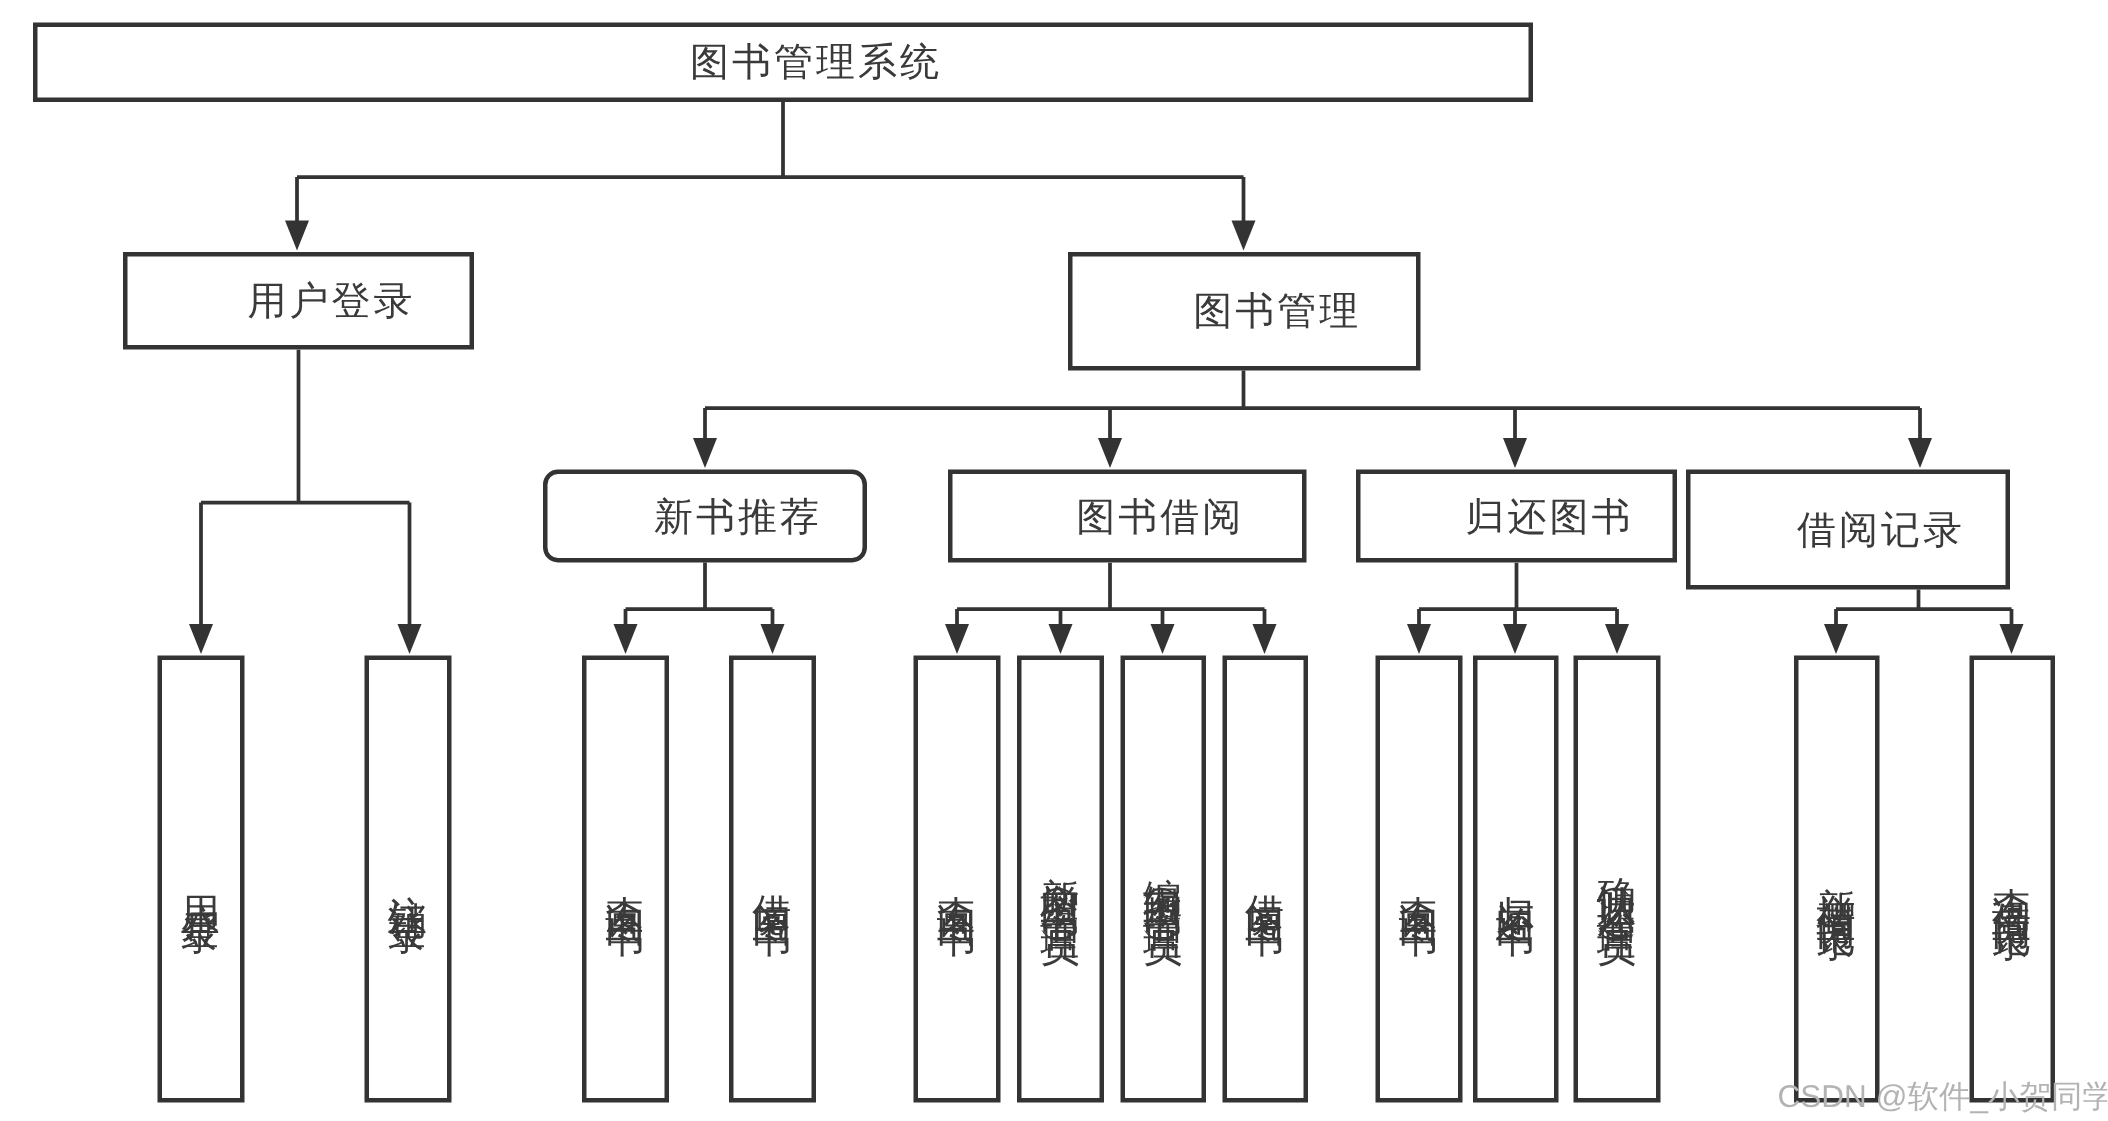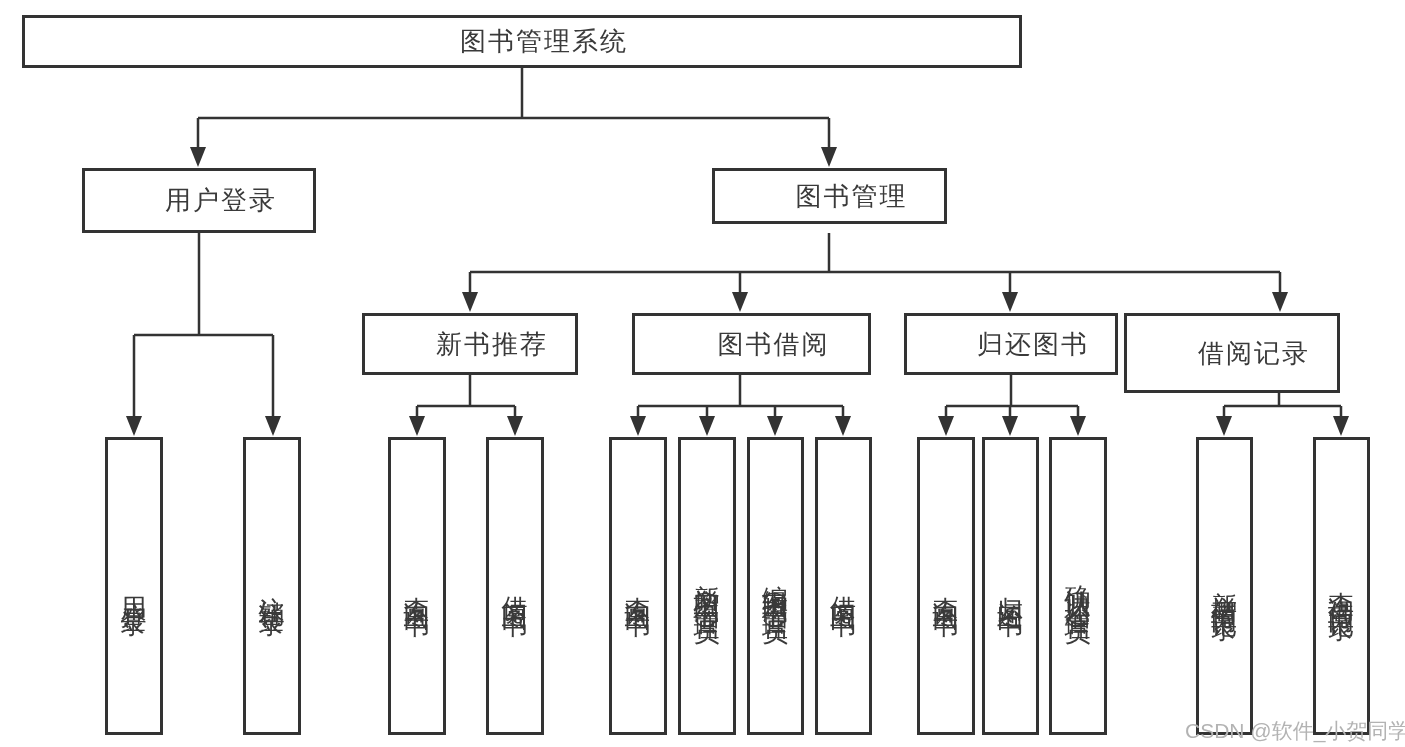--- a/index.html
+++ b/index.html
@@ -93,23 +93,23 @@
       <polygon points="1002,416 1018,416 1010,436"></polygon>
       <polygon points="1070,416 1086,416 1078,436"></polygon>
       <polygon points="1216,416 1232,416 1224,436"></polygon>
       <polygon points="1333,416 1349,416 1341,436"></polygon>
     </g>
   </svg>
 
   <div class="hnode" style="left:22px; top:15px; width:1000px; height:53px;">图书管理系统</div>
 
   <div class="hnode" style="left:82px; top:168px; width:234px; height:65px;">用户登录</div>
-  <div class="hnode" style="left:712px; top:168px; width:235px; height:56px;text-align:center;">图书管理</div>
+  <div class="hnode" style="left:712px; top:168px; width:235px; height:79px;text-align:center;">图书管理</div>
 
-  <div class="hnode" style="left:362px; top:313px; width:216px; height:62px;">新书推荐</div>
+  <div class="hnode" style="left:362px; top:313px; width:216px; height:62px;border-radius:10px;">新书推荐</div>
   <div class="hnode" style="left:632px; top:313px; width:239px; height:62px;">图书借阅</div>
   <div class="hnode" style="left:904px; top:313px; width:214px; height:62px;">归还图书</div>
   <div class="hnode" style="left:1124px; top:313px; width:216px; height:80px;text-align:center;">借阅记录</div>
 
   <div class="leaf" style="left:105px; top:437px; width:58px; height:298px;">
     <span>用户登录</span>
   </div>
   <div class="leaf" style="left:243px; top:437px; width:58px; height:298px;">
     <span>注销登录</span>
   </div>

